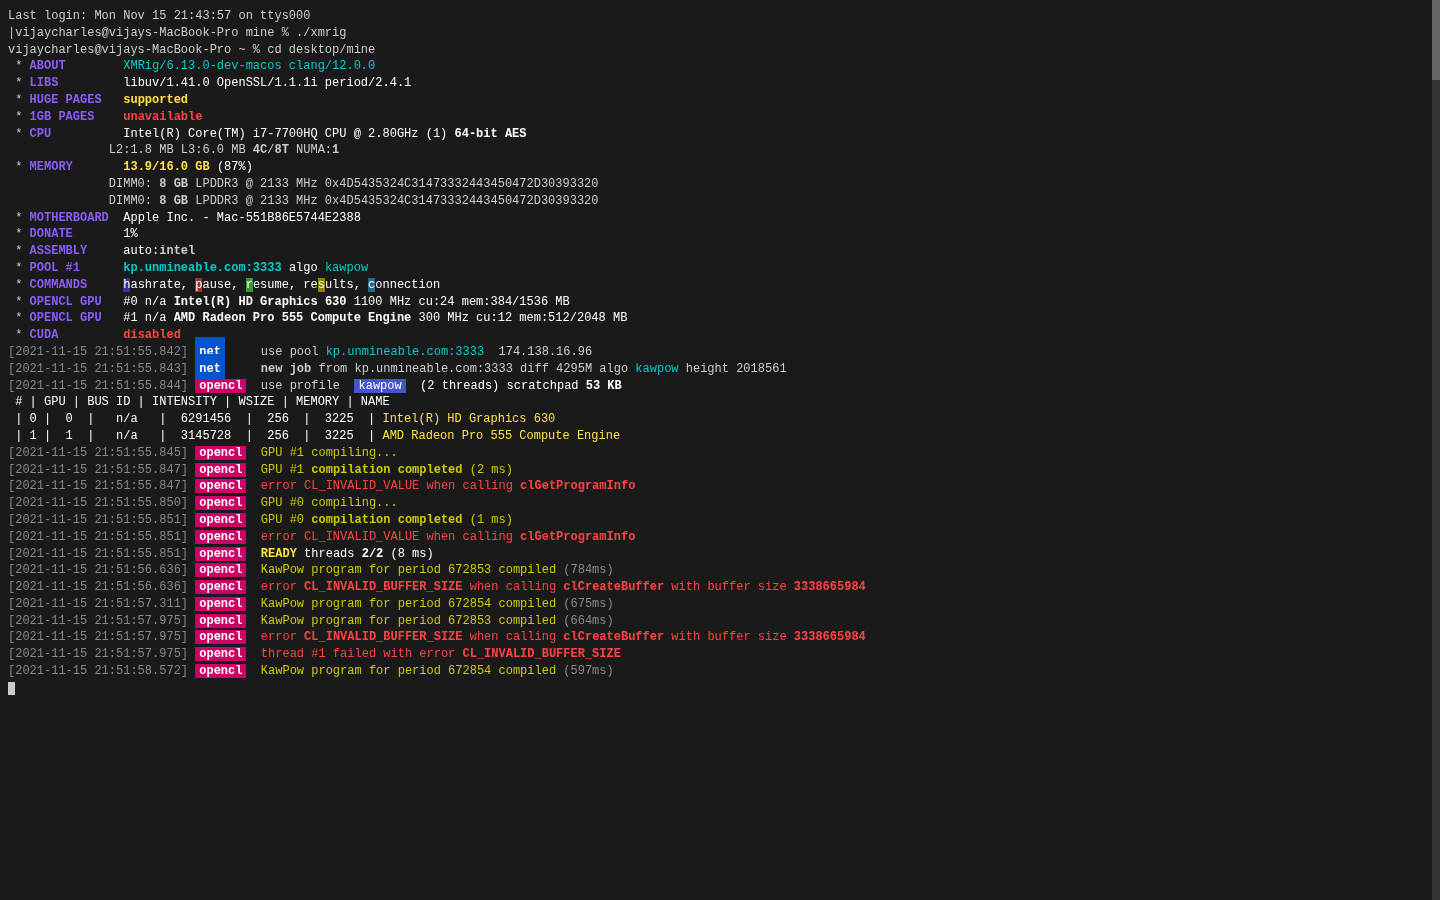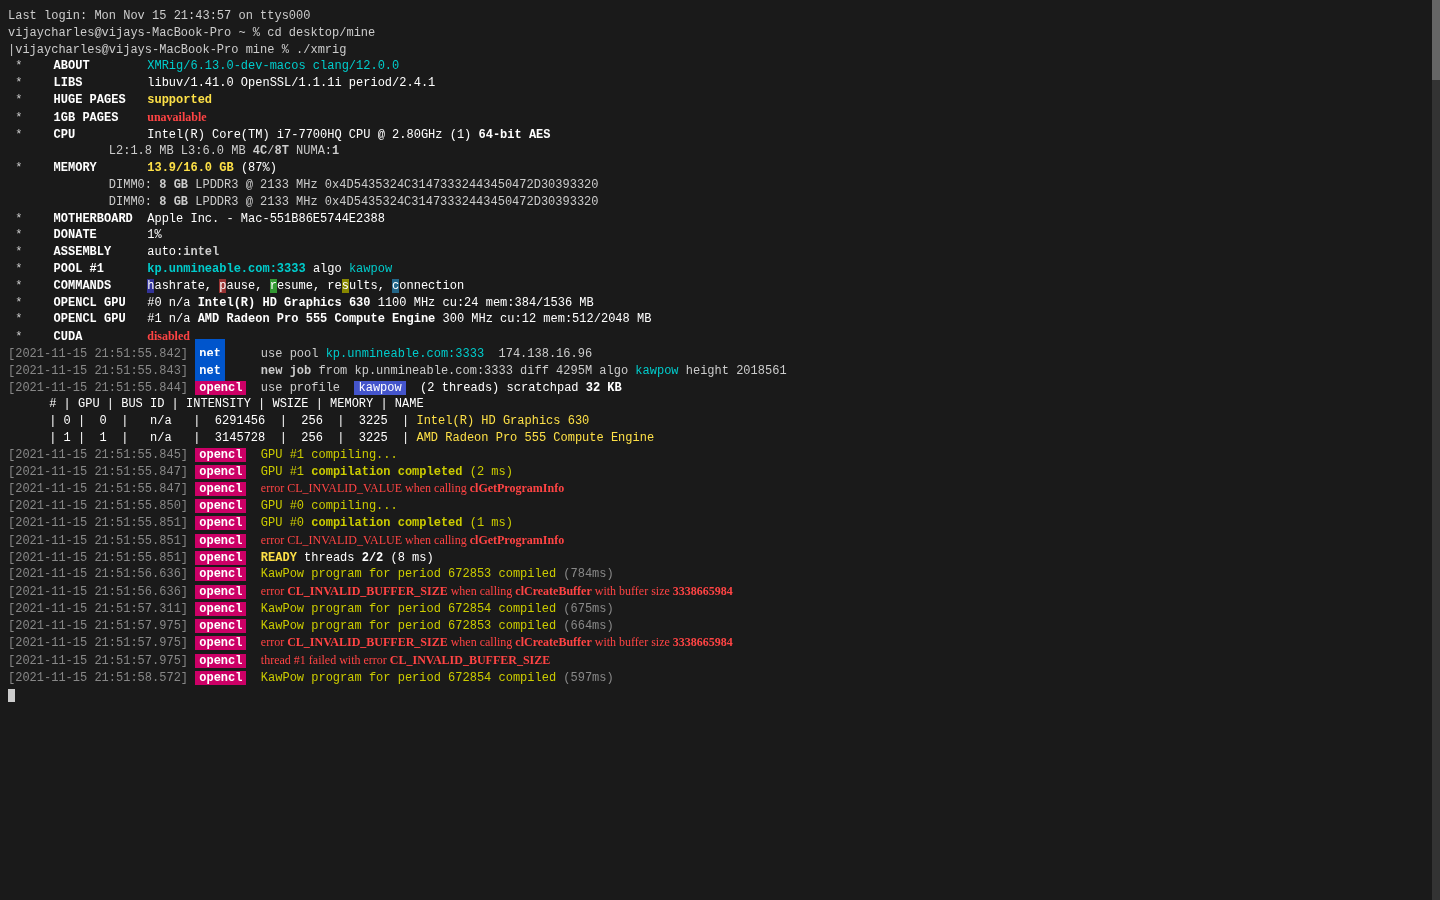--- a/index.html
+++ b/index.html
@@ -15,25 +15,25 @@
     }
     .terminal {
       background: #1a1a1a;
       width: 100%;
       height: 100%;
     }
     .line {
       white-space: pre;
       display: block;
     }
-    .green { color: #ffffff; margin-left: 24px; }
+    .green { color: #8b5cf6; }
     .bright-green { color: #fde047; }
     .cyan { color: #00cccc; }
     .yellow { color: #cccc00; }
-    .red { color: #ff4444; font-family: Liberation Serif, serif; }
+    .red { color: #ff4444; }
     .white { color: #ffffff; }
     .gray { color: #888888; }
     .bold { font-weight: bold; }
 
     .badge-net {
       background: #0055cc;
       color: #ffffff;
       padding: 8px 4px;
       font-weight: bold;
     }
@@ -76,37 +76,37 @@
       height: 900px;
       background: #333;
     }
     .scrollbar-thumb {
       position: absolute;
       top: 0;
       width: 8px;
       height: 80px;
       background: #666;
     }
-    .table-row { display: block; white-space: pre; margin-left: 34px; }
+    .table-row { display: block; white-space: pre; }
     .cursor {
       display: inline-block;
       width: 7px;
       height: 13px;
       background: #cccccc;
       vertical-align: text-bottom;
     }
   </style>
 </head>
 <body>
 
 <div class="terminal">
 
   <span class="line">Last login: Mon Nov 15 21:43:57 on ttys000</span>
+  <span class="line">|vijaycharles@vijays-MacBook-Pro mine % ./xmrig</span>
   <span class="line">vijaycharles@vijays-MacBook-Pro ~ % cd desktop/mine</span>
-  <span class="line">|vijaycharles@vijays-MacBook-Pro mine % ./xmrig</span>
 
   <span class="line"> * <span class="green bold">ABOUT</span>        <span class="cyan">XMRig/6.13.0-dev-macos clang/12.0.0</span></span>
   <span class="line"> * <span class="green bold">LIBS</span>         <span class="white">libuv/1.41.0 OpenSSL/1.1.1i period/2.4.1</span></span>
   <span class="line"> * <span class="green bold">HUGE PAGES</span>   <span class="bright-green bold">supported</span></span>
   <span class="line"> * <span class="green bold">1GB PAGES</span>    <span class="red bold">unavailable</span></span>
   <span class="line"> * <span class="green bold">CPU</span>          <span class="white">Intel(R) Core(TM) i7-7700HQ CPU @ 2.80GHz (1) <span class="bold">64-bit AES</span></span></span>
   <span class="line">              L2:1.8 MB L3:6.0 MB <span class="bold">4C</span>/<span class="bold">8T</span> NUMA:<span class="bold">1</span></span>
   <span class="line"> * <span class="green bold">MEMORY</span>       <span class="bright-green bold">13.9/16.0 GB</span> <span class="white">(87%)</span></span>
   <span class="line">              DIMM0: <span class="bold">8 GB</span> LPDDR3 @ 2133 MHz 0x4D5435324C31473332443450472D30393320</span>
   <span class="line">              DIMM0: <span class="bold">8 GB</span> LPDDR3 @ 2133 MHz 0x4D5435324C31473332443450472D30393320</span>
@@ -114,21 +114,21 @@
   <span class="line"> * <span class="green bold">DONATE</span>       <span class="white">1%</span></span>
   <span class="line"> * <span class="green bold">ASSEMBLY</span>     <span class="white">auto:</span><span class="bold">intel</span></span>
   <span class="line"> * <span class="green bold">POOL #1</span>      <span class="cyan bold">kp.unmineable.com:3333</span> <span class="white">algo</span> <span class="cyan">kawpow</span></span>
   <span class="line"> * <span class="green bold">COMMANDS</span>     <span class="highlight-h">h</span><span class="white">ashrate, </span><span class="highlight-p">p</span><span class="white">ause, </span><span class="highlight-r">r</span><span class="white">esume, re</span><span class="highlight-re">s</span><span class="white">ults, </span><span class="highlight-c">c</span><span class="white">onnection</span></span>
   <span class="line"> * <span class="green bold">OPENCL GPU</span>   <span class="white">#0 n/a <span class="bold">Intel(R) HD Graphics 630</span> 1100 MHz cu:24 mem:384/1536 MB</span></span>
   <span class="line"> * <span class="green bold">OPENCL GPU</span>   <span class="white">#1 n/a <span class="bold">AMD Radeon Pro 555 Compute Engine</span> 300 MHz cu:12 mem:512/2048 MB</span></span>
   <span class="line"> * <span class="green bold">CUDA</span>         <span class="red bold">disabled</span></span>
 
   <span class="line"><span class="gray">[2021-11-15 21:51:55.842]</span> <span class="badge-net">net</span>     use pool <span class="cyan">kp.unmineable.com:3333</span>  174.138.16.96</span>
   <span class="line"><span class="gray">[2021-11-15 21:51:55.843]</span> <span class="badge-net">net</span>     <span class="bold">new job</span> from kp.unmineable.com:3333 diff 4295M algo <span class="cyan">kawpow</span> height 2018561</span>
-  <span class="line"><span class="gray">[2021-11-15 21:51:55.844]</span> <span class="badge-opencl">opencl</span>  use profile  <span class="badge-kawpow">kawpow</span>  <span class="white">(2 threads) scratchpad <span class="bold">32 KB</span></span></span>
+  <span class="line"><span class="gray">[2021-11-15 21:51:55.844]</span> <span class="badge-opencl">opencl</span>  use profile  <span class="badge-kawpow">kawpow</span>  <span class="white">(2 threads) scratchpad <span class="bold">53 KB</span></span></span>
 
   <span class="line table-row"><span class="white"> # | GPU | BUS ID | INTENSITY | WSIZE | MEMORY | NAME</span></span>
   <span class="line table-row"><span class="white"> | 0 |  0  |   n/a   |  6291456  |  256  |  3225  | <span class="bright-green">Intel(R) HD Graphics 630</span></span></span>
   <span class="line table-row"><span class="white"> | 1 |  1  |   n/a   |  3145728  |  256  |  3225  | <span class="bright-green">AMD Radeon Pro 555 Compute Engine</span></span></span>
 
   <span class="line"><span class="gray">[2021-11-15 21:51:55.845]</span> <span class="badge-opencl">opencl</span>  <span class="yellow">GPU #1 compiling...</span></span>
   <span class="line"><span class="gray">[2021-11-15 21:51:55.847]</span> <span class="badge-opencl">opencl</span>  <span class="yellow">GPU #1 <span class="bold">compilation completed</span> (2 ms)</span></span>
   <span class="line"><span class="gray">[2021-11-15 21:51:55.847]</span> <span class="badge-opencl">opencl</span>  <span class="red">error CL_INVALID_VALUE when calling <span class="bold">clGetProgramInfo</span></span></span>
   <span class="line"><span class="gray">[2021-11-15 21:51:55.850]</span> <span class="badge-opencl">opencl</span>  <span class="yellow">GPU #0 compiling...</span></span>
   <span class="line"><span class="gray">[2021-11-15 21:51:55.851]</span> <span class="badge-opencl">opencl</span>  <span class="yellow">GPU #0 <span class="bold">compilation completed</span> (1 ms)</span></span>

